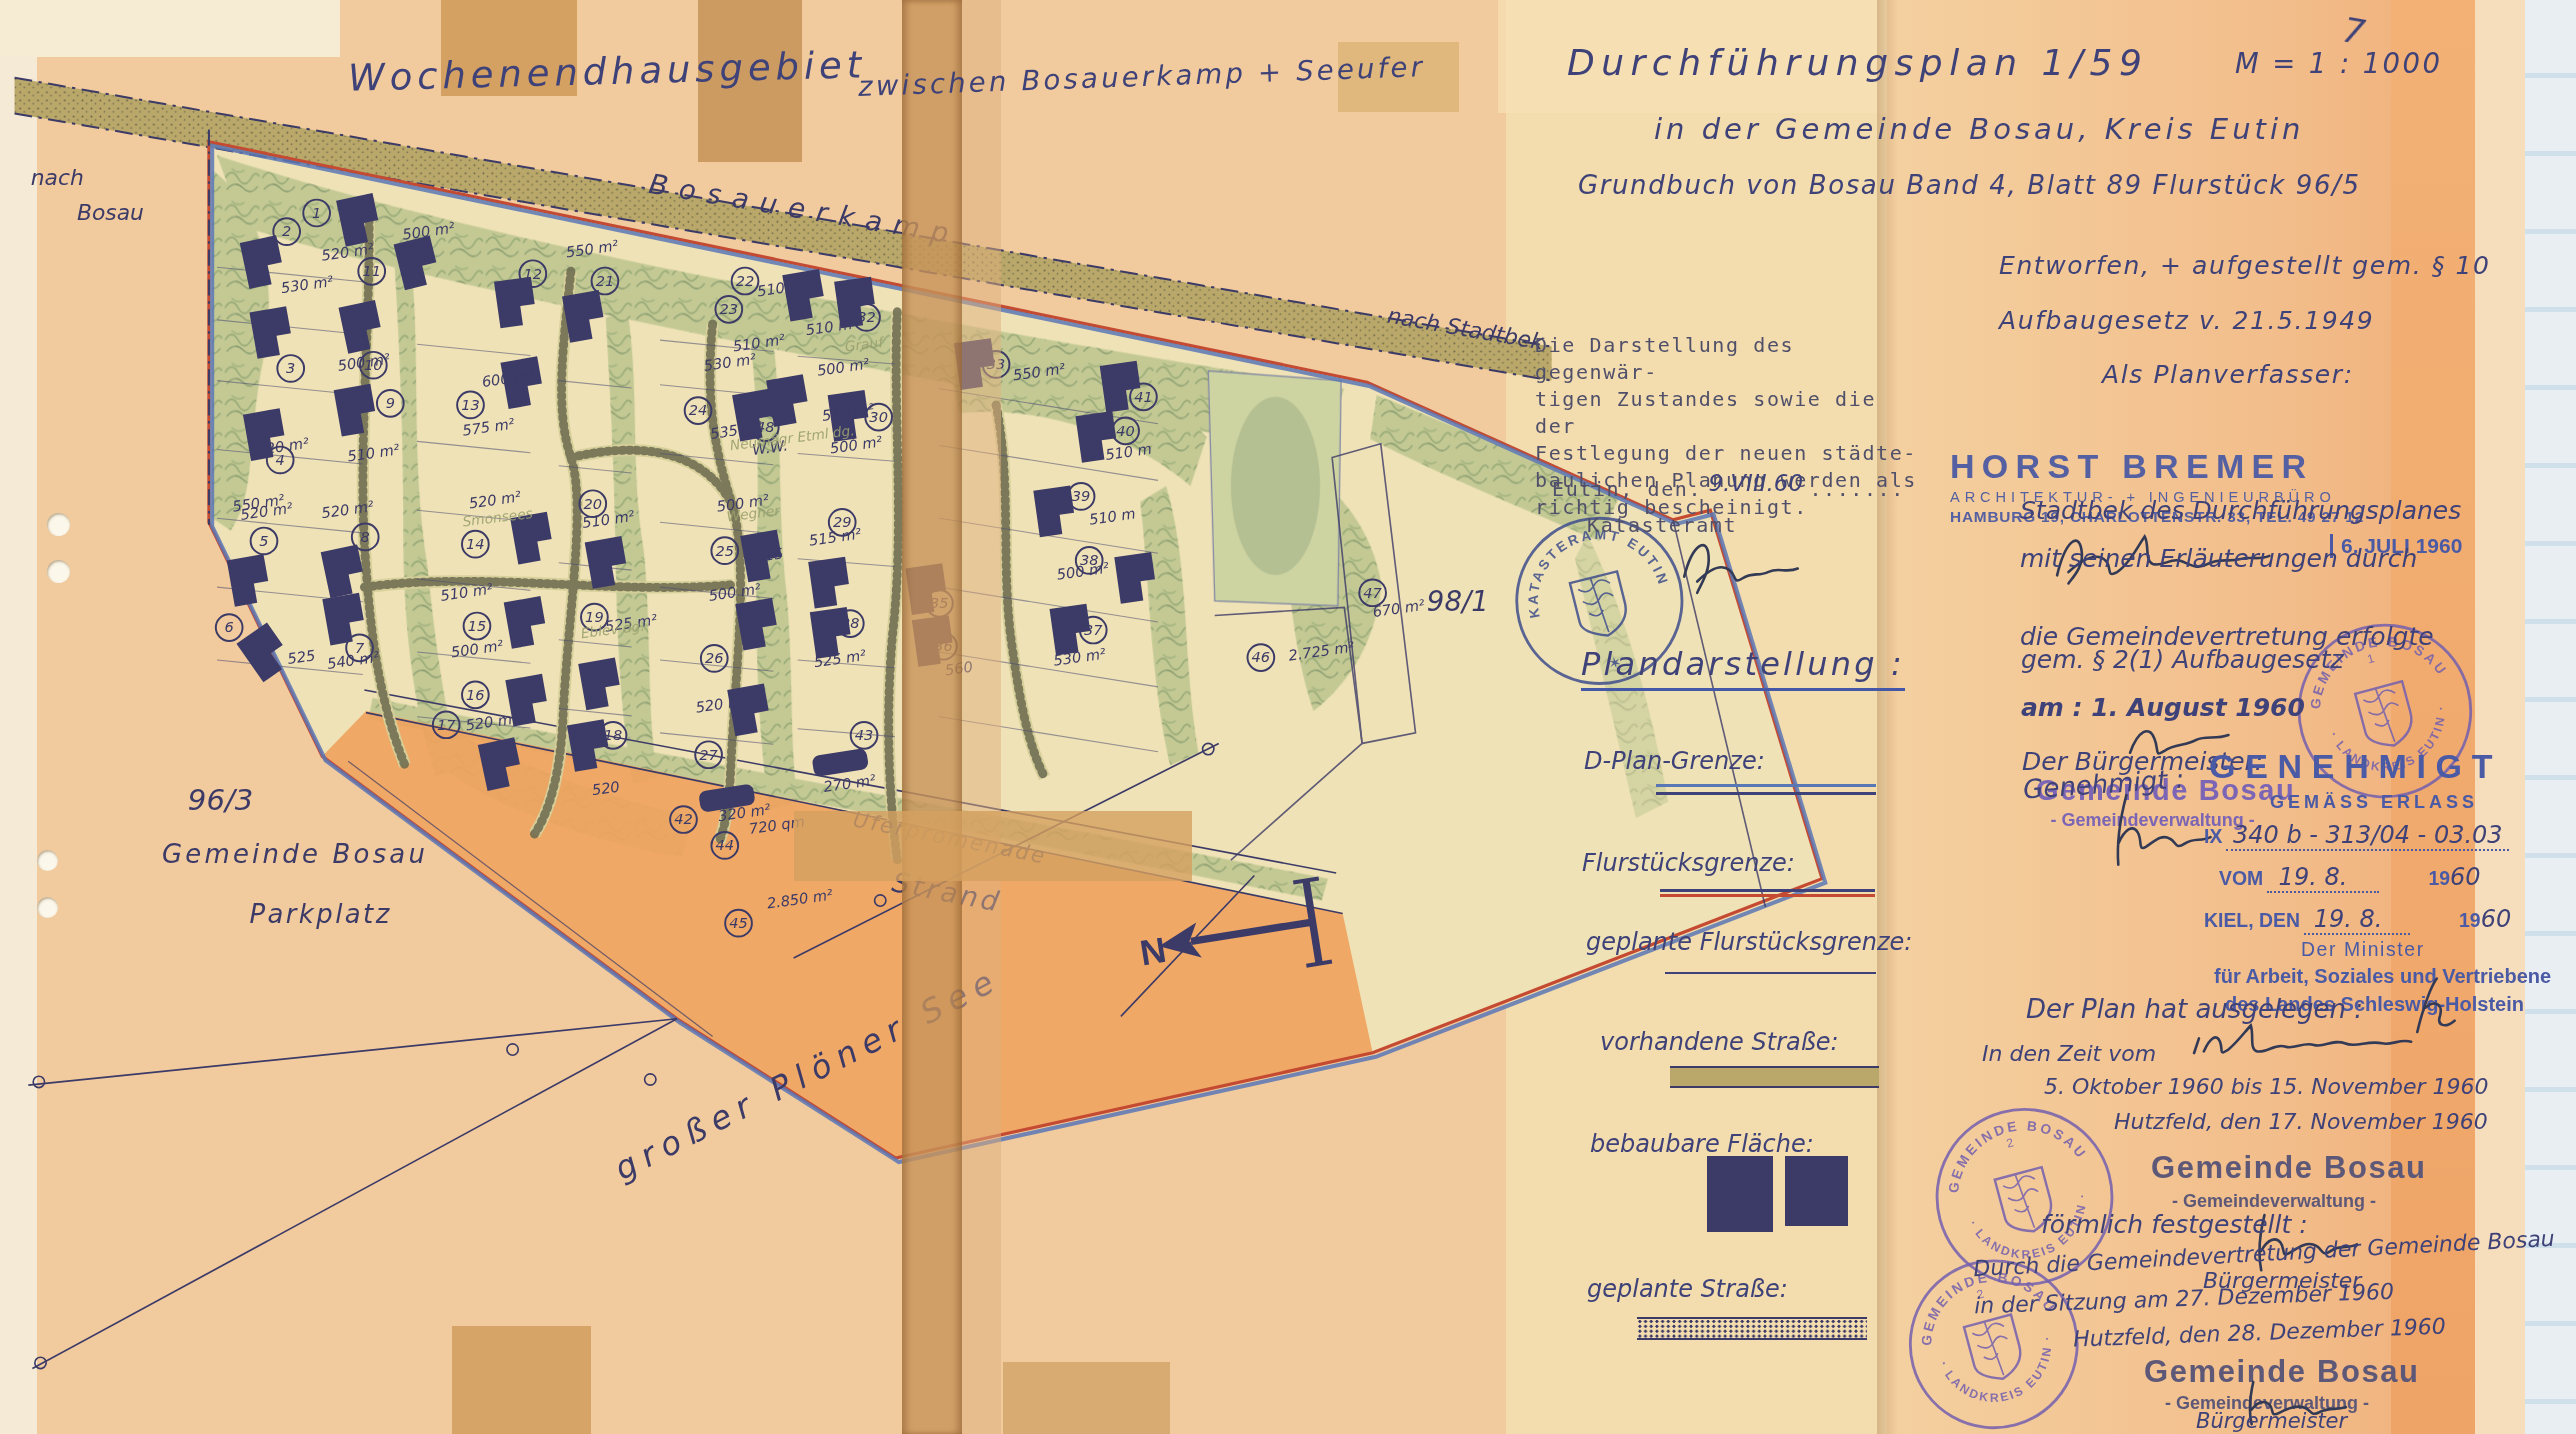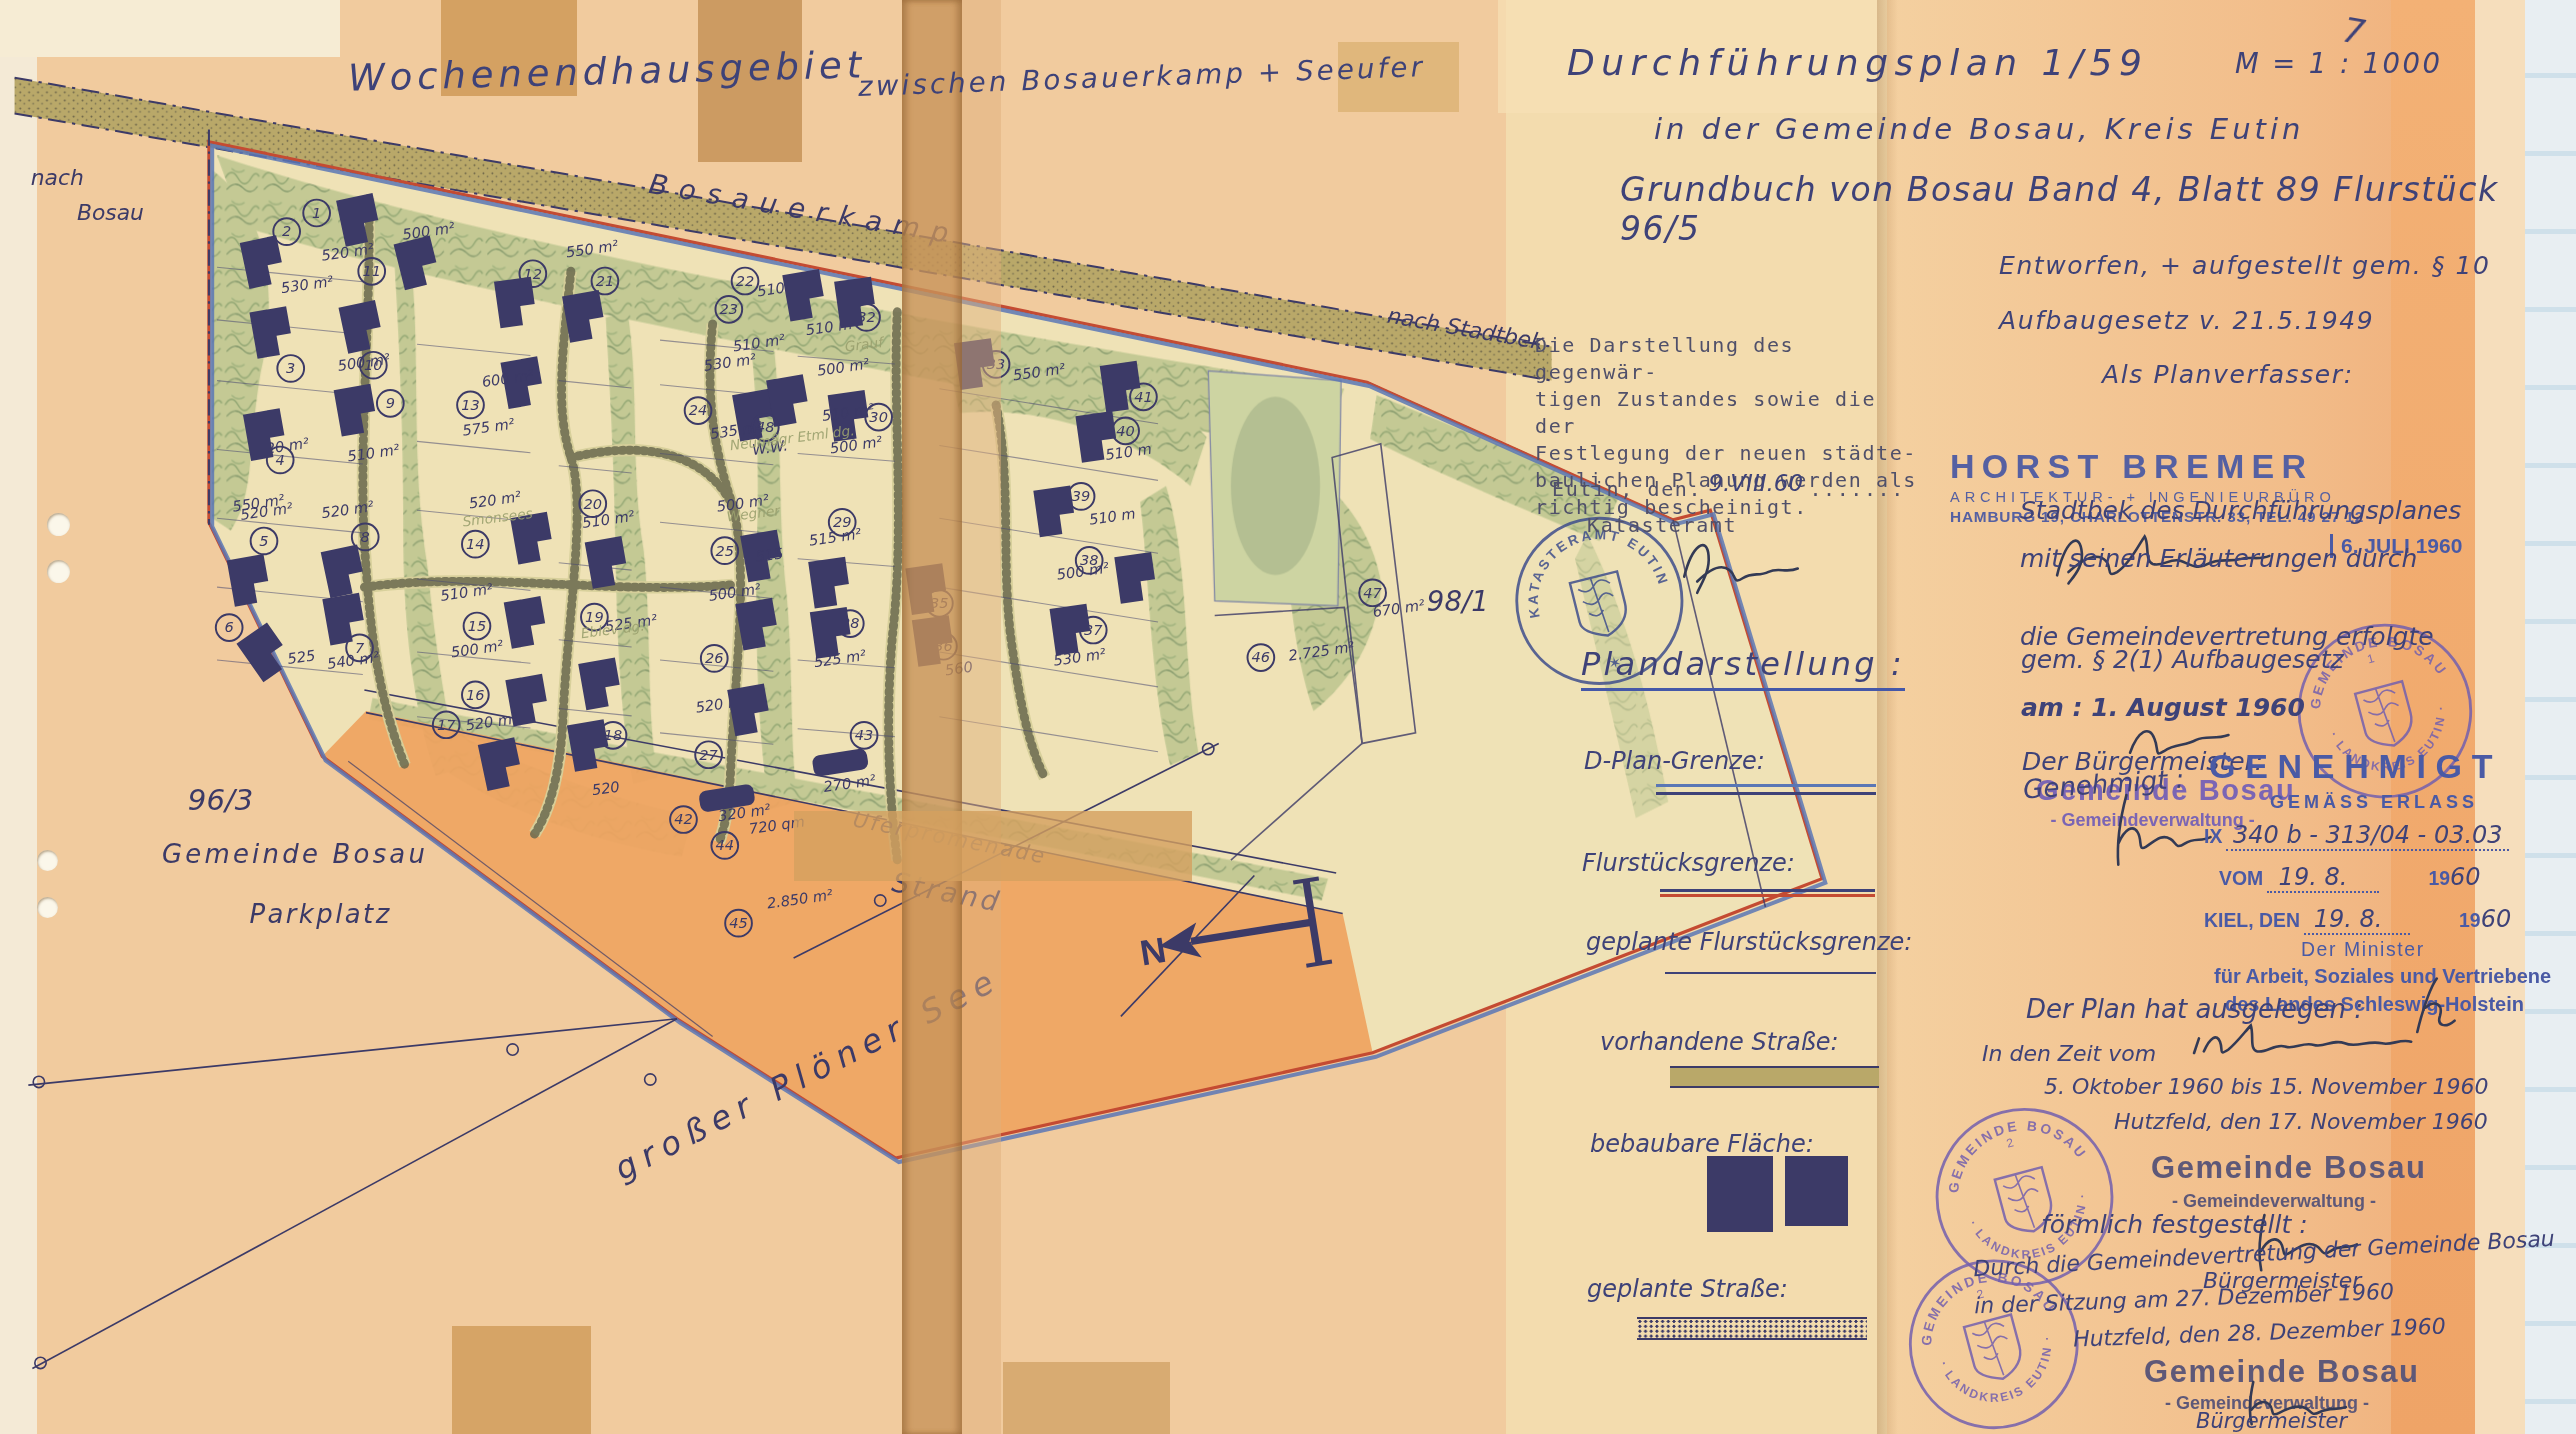--- a/index.html
+++ b/index.html
@@ -526,21 +526,21 @@
   <div class="tape" style="left:1338px;top:42px;width:121px;height:70px;background:rgba(216,174,110,.7);"></div>
   <div class="tape" style="left:452px;top:1326px;width:139px;height:109px;background:rgba(207,154,87,.8);"></div>
   <div class="tape" style="left:1003px;top:1362px;width:167px;height:73px;background:rgba(210,162,102,.8);"></div>
 
   <div class="abs hand" style="left:348px;top:50px;font-size:37px;letter-spacing:4.9px;transform:rotate(-1.5deg);">Wochenendhausgebiet</div>
   <div class="abs hand" style="left:858px;top:60px;font-size:27.5px;letter-spacing:3.2px;transform:rotate(-2deg);">zwischen Bosauerkamp + Seeufer</div>
   <div class="abs hand" style="left:1567px;top:42px;font-size:36px;letter-spacing:6.5px;">Durchführungsplan  1/59</div>
   <div class="abs hand" style="left:2235px;top:47px;font-size:27.5px;letter-spacing:2.4px;">M = 1 : 1000</div>
   <div class="abs hand" style="left:2343px;top:11.3px;font-size:34px;transform:rotate(10deg);">7</div>
   <div class="abs hand" style="left:1654px;top:112px;font-size:29px;letter-spacing:4px;">in der Gemeinde Bosau, Kreis Eutin</div>
-  <div class="abs hand" style="left:1620px;top:170px;font-size:33px;letter-spacing:1.6px;">Grundbuch von Bosau Band 4, Blatt 89  Flurstück 96/5</div>
+  <div class="abs hand" style="left:1578px;top:170px;font-size:26px;letter-spacing:1.6px;">Grundbuch von Bosau Band 4, Blatt 89  Flurstück 96/5</div>
 
   <div class="abs typed" style="left:1535px;top:332px;font-size:20px;line-height:27px;width:389px;">
     <div>Die Darstellung des gegenwär-</div>
     <div>tigen Zustandes sowie die der</div>
     <div>Festlegung der neuen städte-</div>
     <div>baulichen Planung werden als</div>
     <div>richtig bescheinigt.</div>
   </div>
   <div class="abs" style="left:1552px;top:475px;font-size:20px;">
     <span class="typed">Eutin, den.</span>

